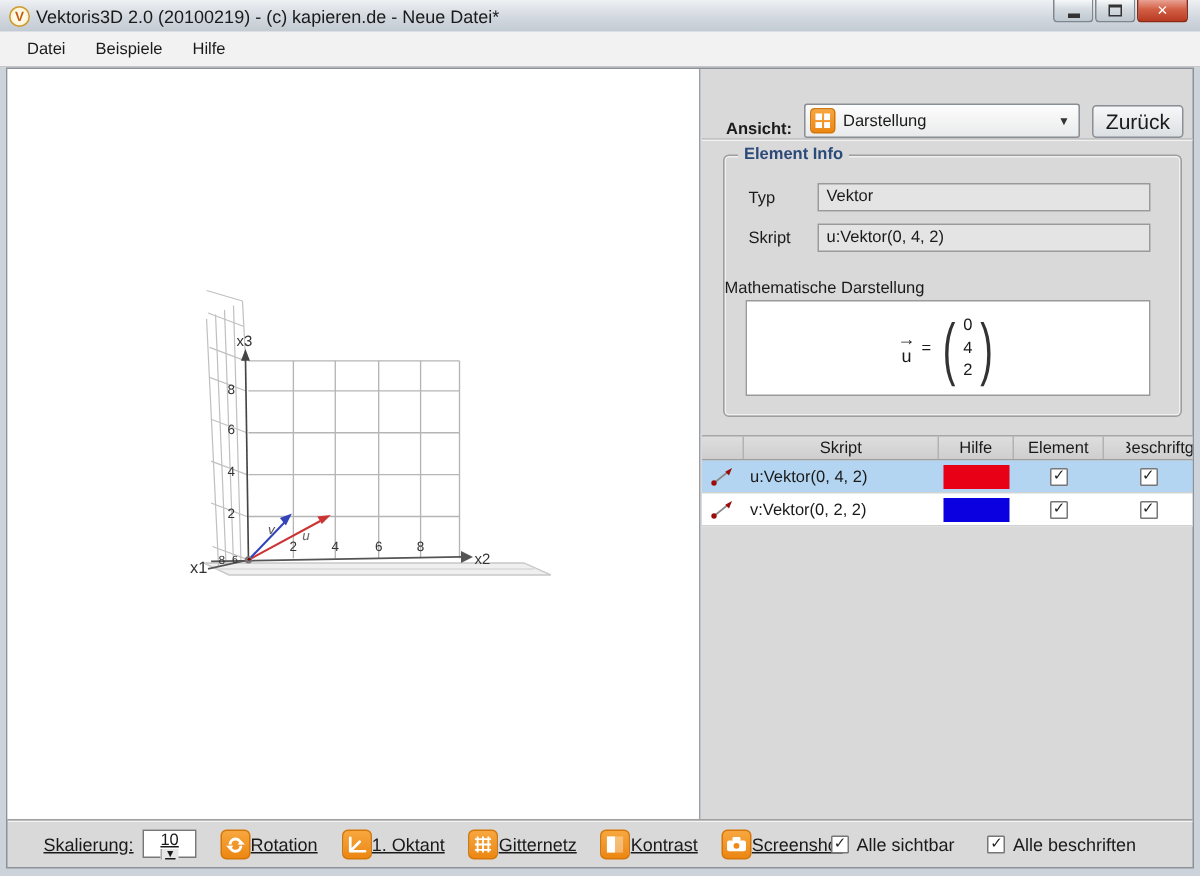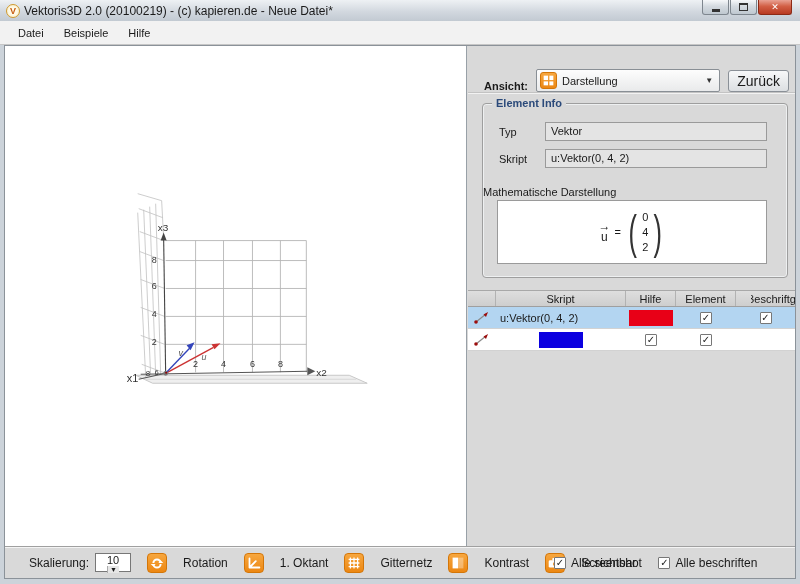--- a/index.html
+++ b/index.html
@@ -71,27 +71,27 @@
   .trow.head .cell{font-size:11px;text-align:center;height:100%;line-height:16px;
                    border-right:1px solid #b2b2b2;}
   .trow.selected{background:#b3d5f1;}
   .cell{height:100%;display:flex;align-items:center;justify-content:center;overflow:hidden;}
   .cell.skript{justify-content:flex-start;padding-left:4px;}
   .swatch{width:44px;height:16px;}
   .checkbox{width:12px;height:12px;background:#fff;border:1px solid #777;border-radius:1px;
             font-size:10px;font-weight:bold;line-height:10px;text-align:center;color:#222;}
   
   .bottombar{position:absolute;left:0;right:0;bottom:0;height:32px;border-top:1px solid #a0a0a0;
-             box-shadow:inset 0 1px 0 #f4f4f4;display:flex;align-items:center;font-size:12px;}
+             box-shadow:inset 0 1px 0 #f4f4f4;display:flex;align-items:center;font-size:12px;text-decoration:underline;}
   .bb-left{display:flex;align-items:center;margin-left:24px;gap:6px;}
   .mini-combo{width:36px;height:19px;background:#fff;border:1px solid #777;display:flex;
               align-items:center;font-size:11px;flex-direction:column;}
   .mini-combo .txt{flex:1;text-align:center;}
   .mini-combo .arr{font-size:7px;background:#e6e6e6;height:100%;display:flex;align-items:center;padding:0 2px;border-left:1px solid #aaa;}
-  .tool{display:flex;align-items:center;gap:16px;margin-left:10px;}
+  .tool{display:flex;align-items:center;gap:0;margin-left:10px;}
   .ticon{width:20px;height:20px;border-radius:4px;border:1px solid #d47608;position:relative;
          background:linear-gradient(#f7a73f,#ec8713);}
   .ticon svg{position:absolute;inset:0;}
   .bb-checks{position:absolute;left:549px;display:flex;align-items:center;gap:22px;font-size:12px;}
   .bb-checks .ck{display:flex;align-items:center;gap:5px;}
   .plot-svg{position:absolute;inset:0;}
 </style>
 </head>
 <body>
 
@@ -271,20 +271,21 @@
         </div>
 
         <div class="trow">
           <div class="cell">
             <svg width="20" height="16" viewBox="0 0 20 16">
                 <line x1="4" y1="12" x2="14" y2="4" stroke="#8a8a8a" stroke-width="1.2"></line>
                 <circle cx="4" cy="12" r="1.8" fill="#9b0d0d"></circle>
                 <polygon points="16,2 11.5,4.5 14,7" fill="#9b0d0d"></polygon>
               </svg>
           </div>
+          <div class="cell skript">v:Vektor(0, 2, 2)</div>
           <div class="cell">
               <span class="swatch" style="background: rgb(11, 0, 224);"></span>
             </div>
           <div class="cell">
               <span class="checkbox">✓</span>
             </div>
           <div class="cell">
               <span class="checkbox">✓</span>
             </div>
         </div>

